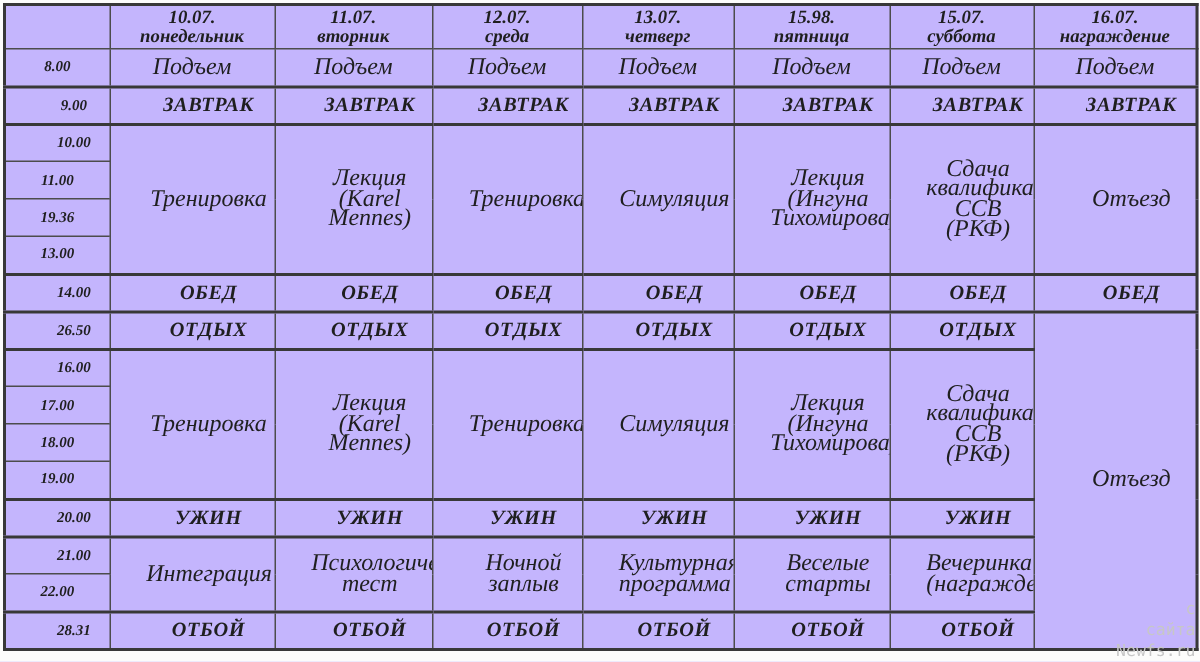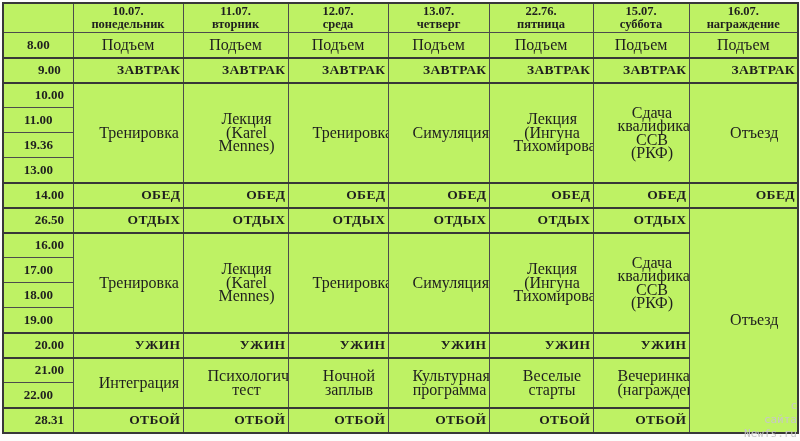--- a/index.html
+++ b/index.html
@@ -10,48 +10,48 @@
     height: 441px;
     overflow: hidden;
     font-family: "Liberation Serif", serif;
     position: relative;
   }
   table.schedule {
     border-collapse: collapse;
     table-layout: fixed;
     margin: 2px 0 0 2px;
     width: 795px;
-    background: #bef264;
+    background: #c4b5fd;
+    font-style: italic;
   }
   td {
     border: 1px solid #4c4c4c;
     text-align: center;
     vertical-align: middle;
     color: #1f1f1f;
     padding: 1px 2px;
     overflow: hidden;
   }
   table.schedule { border: 2px solid #383838; }
   tr.band > td { border-top: 2px solid #383838; padding-left: 24px; }
   tr.hdr { height: 27px; }
   tr.row { height: 25px; }
   .dayhead {
     font-weight: bold;
     font-size: 12.5px;
     line-height: 13px;
   }
   .time {
     font-weight: bold;
-    font-size: 13px;
+    font-size: 10px;
   }
   .meal {
     font-weight: bold;
     font-size: 13.5px;
     letter-spacing: 0.4px;
-    text-align: right;
   }
   .act {
     font-size: 16px;
     line-height: 13.5px;
     white-space: pre-line;
   }
   .watermark {
     position: absolute;
     right: 3px;
     bottom: 0px;
@@ -92,21 +92,21 @@
         </td>
     <td class="dayhead">
           <div>12.07.</div>
           <div>среда</div>
         </td>
     <td class="dayhead">
           <div>13.07.</div>
           <div>четверг</div>
         </td>
     <td class="dayhead">
-          <div>22.76.</div>
+          <div>15.98.</div>
           <div>пятница</div>
         </td>
     <td class="dayhead">
           <div>15.07.</div>
           <div>суббота</div>
         </td>
     <td class="dayhead">
           <div>16.07.</div>
           <div>награждение</div>
         </td>

